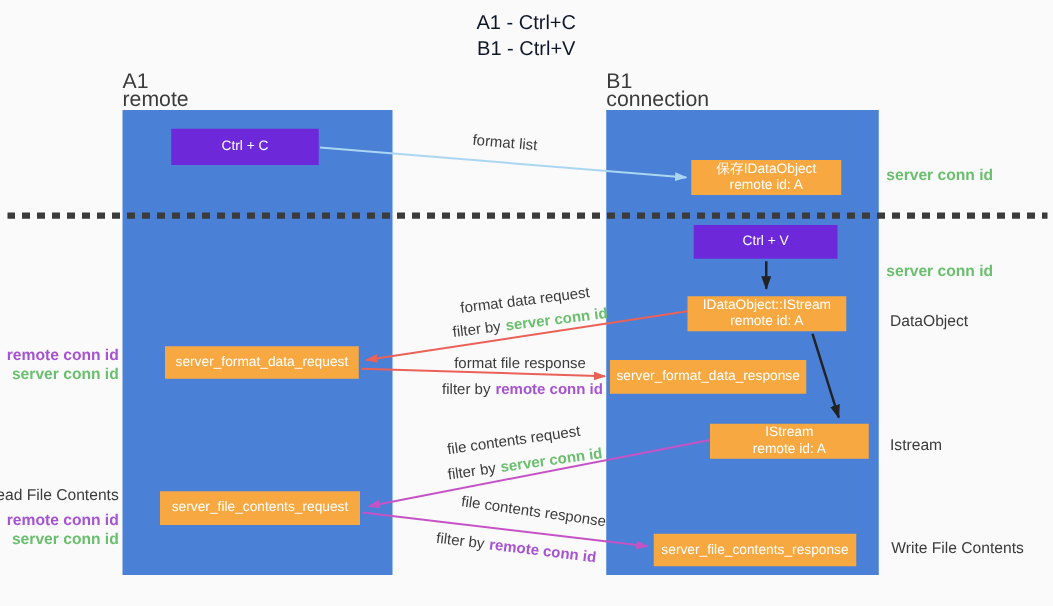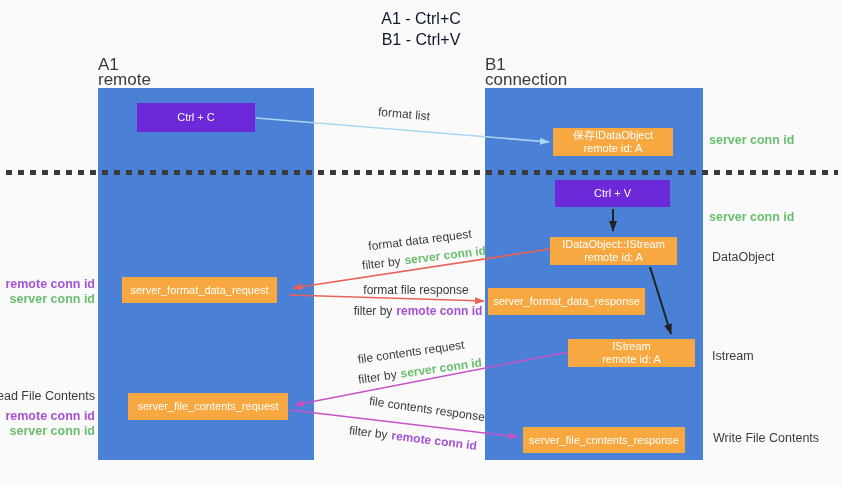--- a/index.html
+++ b/index.html
@@ -81,21 +81,21 @@
     <div>保存IDataObject</div>
     <div>remote id: A</div>
   </div>
   <div class="box green" style="left:555px;top:180px;width:115px;height:27px;">
     <div>Ctrl + V</div>
   </div>
   <div class="box orange" style="left:550px;top:237px;width:127px;height:28px;">
     <div>IDataObject::IStream</div>
     <div>remote id: A</div>
   </div>
-  <div class="box orange" style="left:122px;top:277px;width:155px;height:26px;text-align:right;">
+  <div class="box orange" style="left:132px;top:277px;width:155px;height:26px;text-align:right;">
     <div>server_format_data_request</div>
   </div>
   <div class="box orange" style="left:488px;top:288px;width:157px;height:27px;">
     <div>server_format_data_response</div>
   </div>
   <div class="box orange" style="left:568px;top:339px;width:127px;height:28px;">
     <div>IStream</div>
     <div>remote id: A</div>
   </div>
   <div class="box orange" style="left:523px;top:427px;width:162px;height:26px;">

